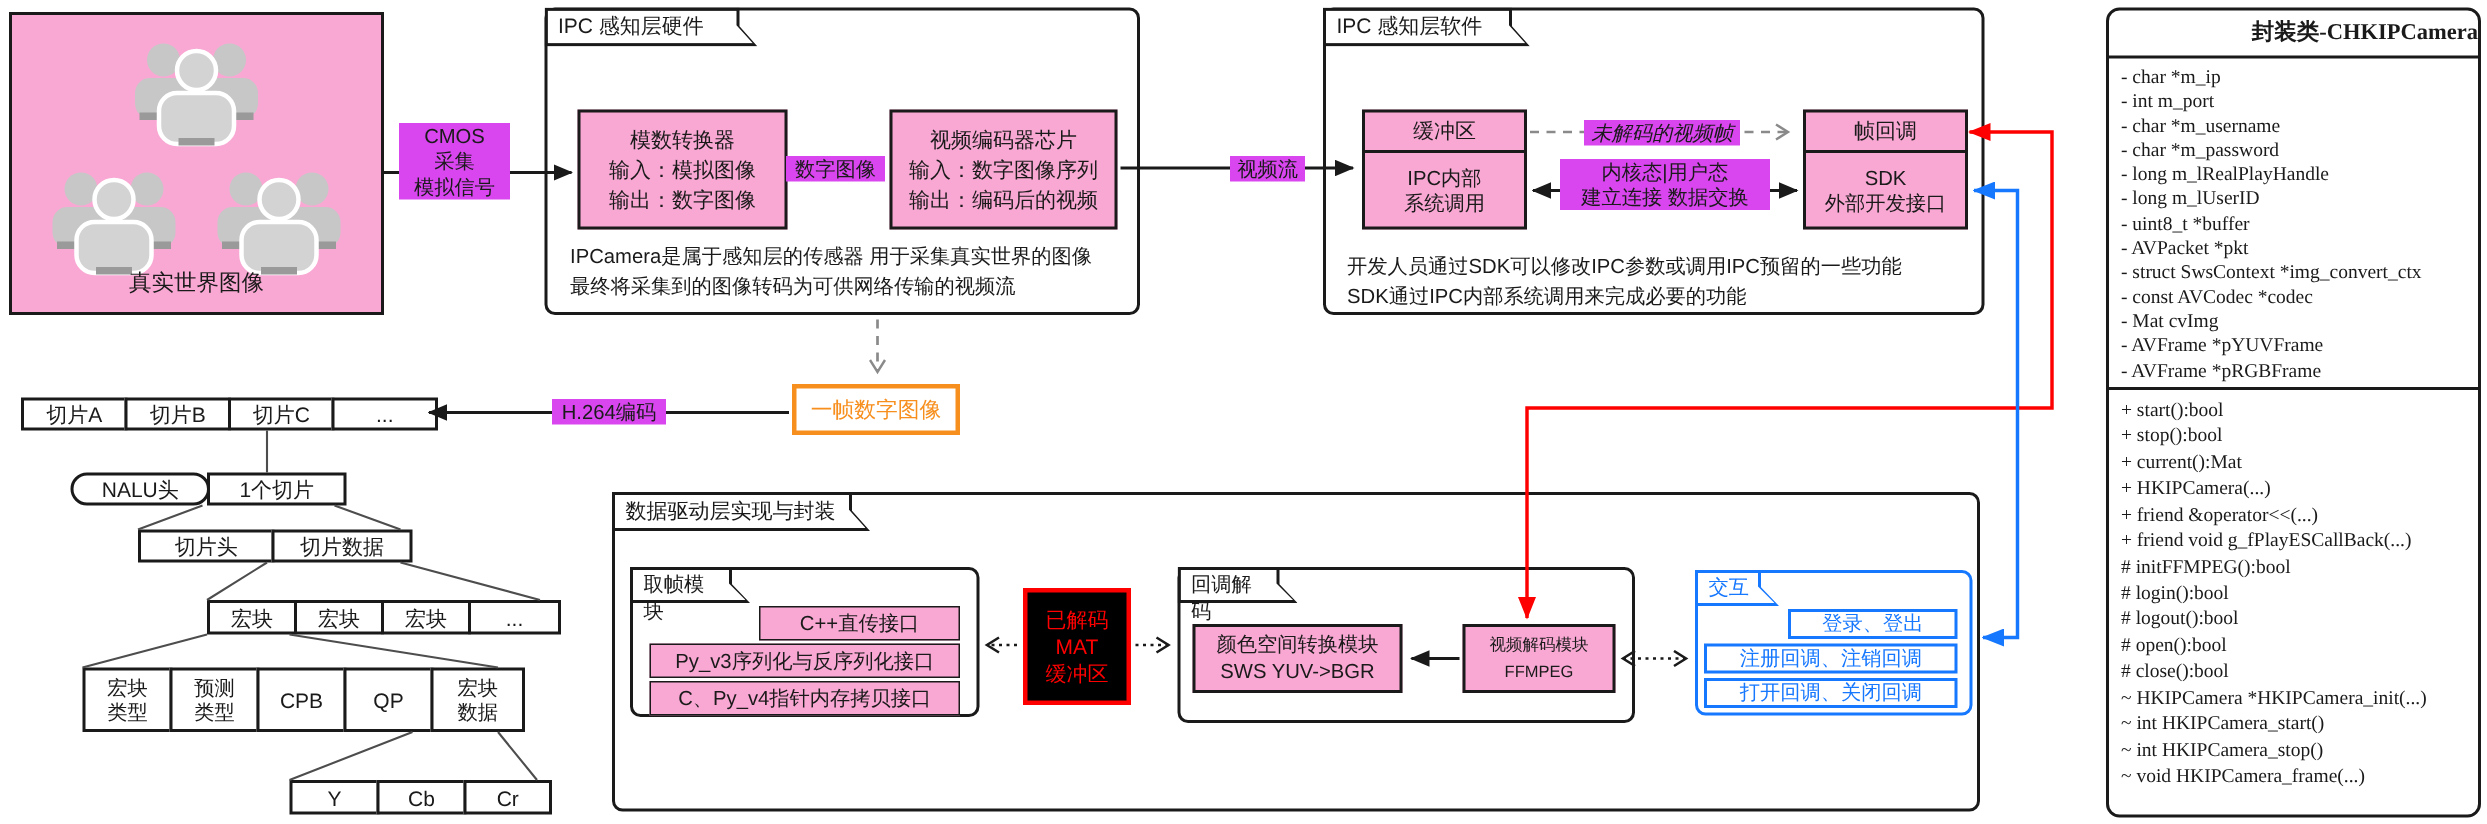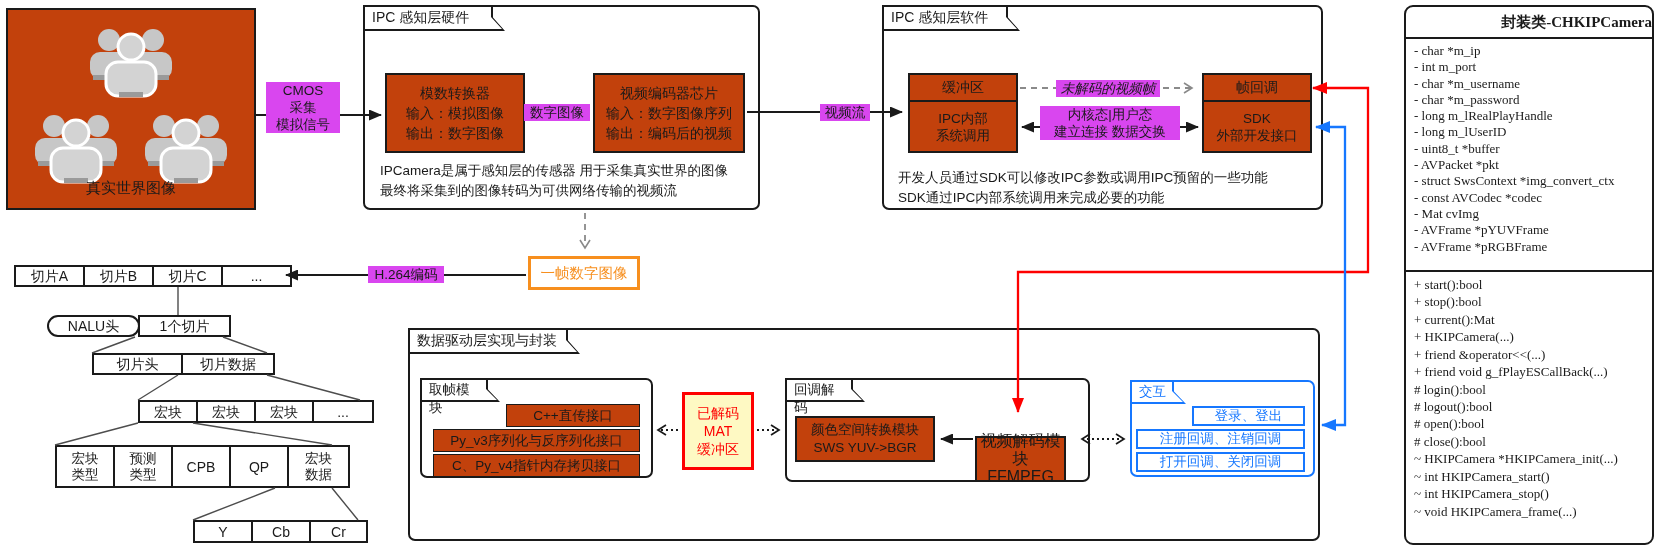--- a/index.html
+++ b/index.html
@@ -1,19 +1,19 @@
 <!DOCTYPE html>
 <html><head>
 <meta charset="utf-8">
 <style>
   html,body{margin:0;padding:0;background:#fff;}
   #canvas{position:relative;width:1658px;height:549px;background:#fff;overflow:hidden;
           font-family:"Liberation Sans","DejaVu Sans",sans-serif;color:#1a1a1a;}
   .abs{position:absolute;box-sizing:border-box;}
-  .box{border:2px solid #1a1a1a;background:#c2410c;z-index:2;}
+  .box{border:2px solid #1a1a1a;background:#f9a8d4;z-index:2;}
   .ctr{display:flex;align-items:center;justify-content:center;text-align:center;}
   .pre{white-space:pre-line;}
   .pkg{border:2px solid #1a1a1a;border-radius:7px;background:#fff;z-index:1;}
   .pkg.blue{border-color:#1677ff;}
   .ptab{position:absolute;top:-2px;left:-2px;height:26px;z-index:3;}
   .ptab .t-bg{position:absolute;inset:0;background:#1a1a1a;
       clip-path:polygon(0 0,calc(100% - 12px) 0,calc(100% - 12px) 48%,100% 100%,0 100%);}
   .ptab .t-fg{position:absolute;left:2px;top:2px;right:3px;bottom:2px;background:#fff;
       clip-path:polygon(0 0,calc(100% - 11px) 0,calc(100% - 11px) 45%,100% 100%,0 100%);}
   .ptab .t-label{position:relative;display:block;padding:4px 20px 0 9px;font-size:14px;z-index:1;}
@@ -28,24 +28,24 @@
   .trow{display:flex;z-index:2;}
   .tcell{border:2px solid #1a1a1a;margin-left:-2px;background:#fff;display:flex;align-items:center;
          justify-content:center;text-align:center;font-size:14px;white-space:pre-line;line-height:16px;}
   .tcell:first-child{margin-left:0;}
   .classbox{border:2px solid #1a1a1a;border-radius:9px;background:#fff;z-index:2;
             font-family:"Liberation Serif","DejaVu Serif",serif;}
   .cls-title{height:30px;line-height:31px;text-align:right;font-weight:bold;font-size:15px;
              border-bottom:2px solid #1a1a1a;}
   .cls-attrs{padding:4px 6px 0 8px;font-size:13px;}
   .cls-attrs div{line-height:16.3px;white-space:nowrap;}
-  .cls-methods{margin-top:15px;border-top:2px solid #1a1a1a;padding:4px 6px 0 8px;font-size:13px;}
+  .cls-methods{margin-top:3px;border-top:2px solid #1a1a1a;padding:4px 6px 0 8px;font-size:13px;}
   .cls-methods div{line-height:17.45px;white-space:nowrap;}
   .orangebox{border:3px solid #f78f1e;color:#f78f1e;background:#fff;font-size:14.5px;z-index:2;}
-  .redbox{border:3px solid #fe0000;color:#fe0000;background:#fef9c3;font-size:14px;line-height:18px;z-index:2;}
+  .redbox{border:3px solid #fe0000;color:#fe0000;background:#000000;font-size:14px;line-height:18px;z-index:2;}
   .bluebox{border:2px solid #1677ff;color:#1677ff;background:#fff;font-size:13.5px;z-index:2;}
   svg.layer{position:absolute;left:0;top:0;z-index:4;pointer-events:none;}
   .rw-label{position:absolute;left:0;right:0;bottom:10px;text-align:center;font-size:15px;}
 </style>
 </head>
 <body>
 
 <div id="canvas">
 
   <div class="abs box" style="left:6px;top:8px;width:250px;height:202px;">
@@ -169,21 +169,21 @@
 
   <div class="abs pkg" style="left:785px;top:378px;width:305px;height:104px;">
     <div class="ptab small" style="width:80px;">
       <div class="t-bg"></div>
         <div class="t-fg"></div>
       <span class="t-label">回调解码</span>
     </div>
   </div>
   <div class="abs box ctr pre" style="left:795px;top:416px;width:140px;height:46px;font-size:13.5px;line-height:18px;">颜色空间转换模块
 SWS YUV-&gt;BGR</div>
-  <div class="abs box ctr pre" style="left:975px;top:436px;width:91px;height:46px;font-size:16px;line-height:18px;">视频解码模块
+  <div class="abs box ctr pre" style="left:975px;top:416px;width:102px;height:46px;font-size:11px;line-height:18px;">视频解码模块
 FFMPEG</div>
 
   <div class="abs pkg blue" style="left:1130px;top:380px;width:185px;height:97px;">
     <div class="ptab small bluetab" style="width:56px;">
       <div class="t-bg"></div>
         <div class="t-fg"></div>
       <span class="t-label">交互</span>
     </div>
   </div>
   <div class="abs ctr bluebox" style="left:1192px;top:406px;width:113px;height:20px;">登录、登出</div>
@@ -207,20 +207,21 @@
       <div>- AVFrame *pYUVFrame</div>
       <div>- AVFrame *pRGBFrame</div>
     </div>
     <div class="cls-methods">
       <div>+ start():bool</div>
       <div>+ stop():bool</div>
       <div>+ current():Mat</div>
       <div>+ HKIPCamera(...)</div>
       <div>+ friend &amp;operator&lt;&lt;(...)</div>
       <div>+ friend void g_fPlayESCallBack(...)</div>
+      <div># initFFMPEG():bool</div>
       <div># login():bool</div>
       <div># logout():bool</div>
       <div># open():bool</div>
       <div># close():bool</div>
       <div>~ HKIPCamera *HKIPCamera_init(...)</div>
       <div>~ int HKIPCamera_start()</div>
       <div>~ int HKIPCamera_stop()</div>
       <div>~ void HKIPCamera_frame(...)</div>
     </div>
   </div>

